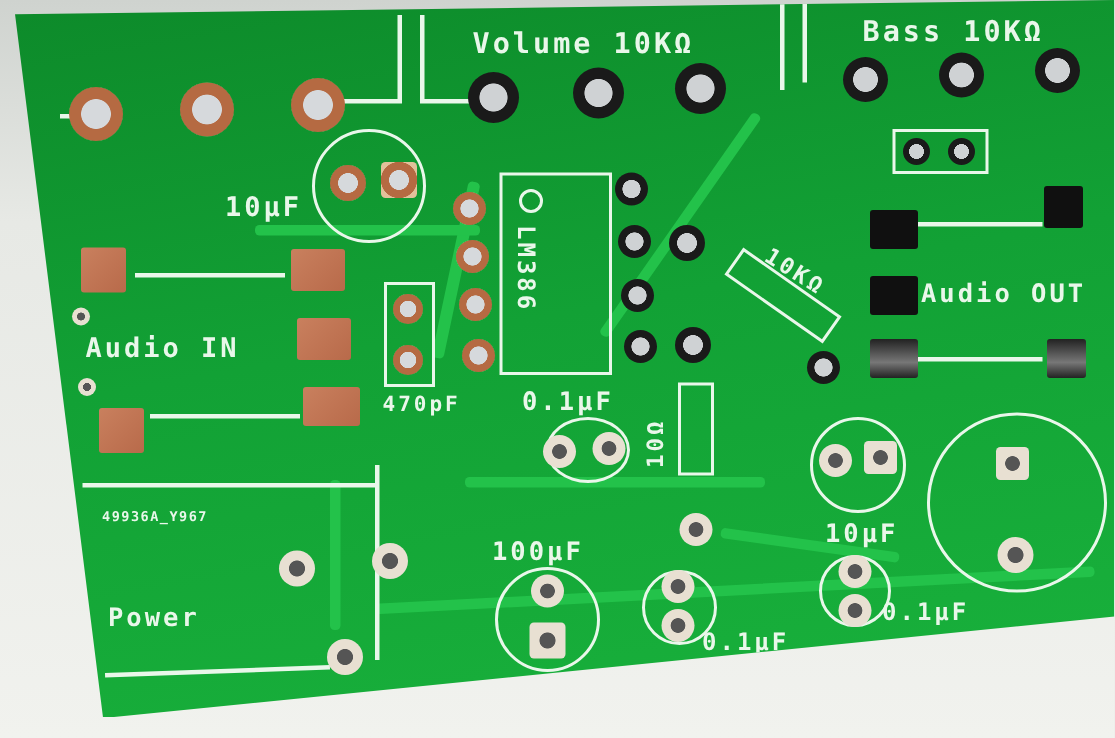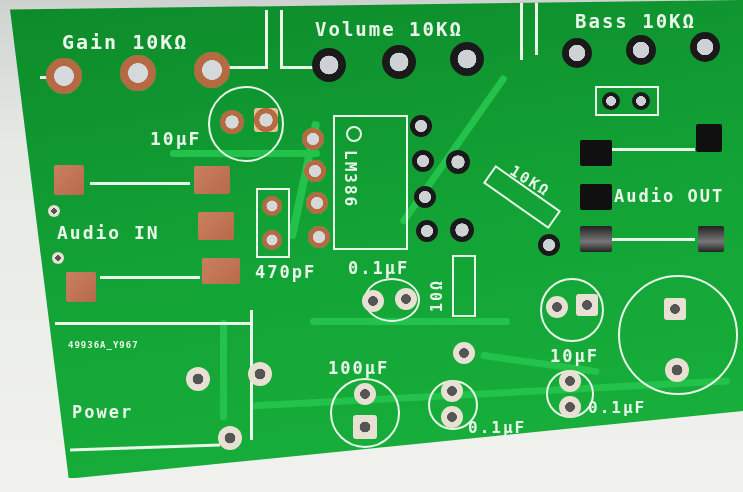--- a/index.html
+++ b/index.html
@@ -44,29 +44,28 @@
   <div class="sline" style="left:525px;top:0px;width:3px;height:55px;"></div>
   <div class="sline" style="left:30px;top:76px;width:30px;height:3px;"></div>
   <div class="sline" style="left:80px;top:182px;width:100px;height:3px;"></div>
   <div class="sline" style="left:90px;top:276px;width:100px;height:3px;"></div>
   <div class="sline" style="left:45px;top:322px;width:195px;height:3px;"></div>
   <div class="sline" style="left:240px;top:310px;width:3px;height:130px;"></div>
   <div class="sline" style="left:60px;top:446px;width:150px;height:3px;transform:rotate(-2deg);"></div>
   <div class="sline" style="left:600px;top:148px;width:85px;height:3px;"></div>
   <div class="sline" style="left:600px;top:238px;width:85px;height:3px;"></div>
 
-  <div class="silk" style="left:52px;top:30px;font-size:20px;">Gain 10KΩ</div>
   <div class="silk" style="left:305px;top:18px;font-size:19px;text-align:center;">Volume 10KΩ</div>
   <div class="silk" style="left:565px;top:10px;font-size:19px;text-align:center;">Bass 10KΩ</div>
   <div class="silk" style="left:140px;top:128px;font-size:18px;">10µF</div>
   <div class="silk" style="left:350px;top:150px;font-size:16px;transform:rotate(90deg);transform-origin:left top;">LM386</div>
   <div class="silk" style="left:498px;top:172px;font-size:15px;transform:rotate(32deg);">10KΩ</div>
   <div class="silk" style="left:47px;top:222px;font-size:18px;">Audio IN</div>
   <div class="silk" style="left:604px;top:186px;font-size:17px;">Audio OUT</div>
-  <div class="silk" style="left:245px;top:262px;font-size:17px;">470pF</div>
+  <div class="silk" style="left:245px;top:262px;font-size:14px;">470pF</div>
   <div class="silk" style="left:338px;top:258px;font-size:17px;">0.1µF</div>
   <div class="silk" style="left:418px;top:312px;font-size:15px;transform:rotate(-90deg);transform-origin:left top;">10Ω</div>
   <div class="silk" style="left:540px;top:346px;font-size:17px;">10µF</div>
   <div class="silk" style="left:58px;top:340px;font-size:9px;letter-spacing:1px;">49936A_Y967</div>
   <div class="silk" style="left:62px;top:402px;font-size:17px;">Power</div>
   <div class="silk" style="left:318px;top:358px;font-size:17px;">100µF</div>
   <div class="silk" style="left:458px;top:418px;font-size:16px;">0.1µF</div>
   <div class="silk" style="left:578px;top:398px;font-size:16px;">0.1µF</div>
 
   <div class="pad copper" style="left:36px;top:58px;width:36px;height:36px;"></div>

